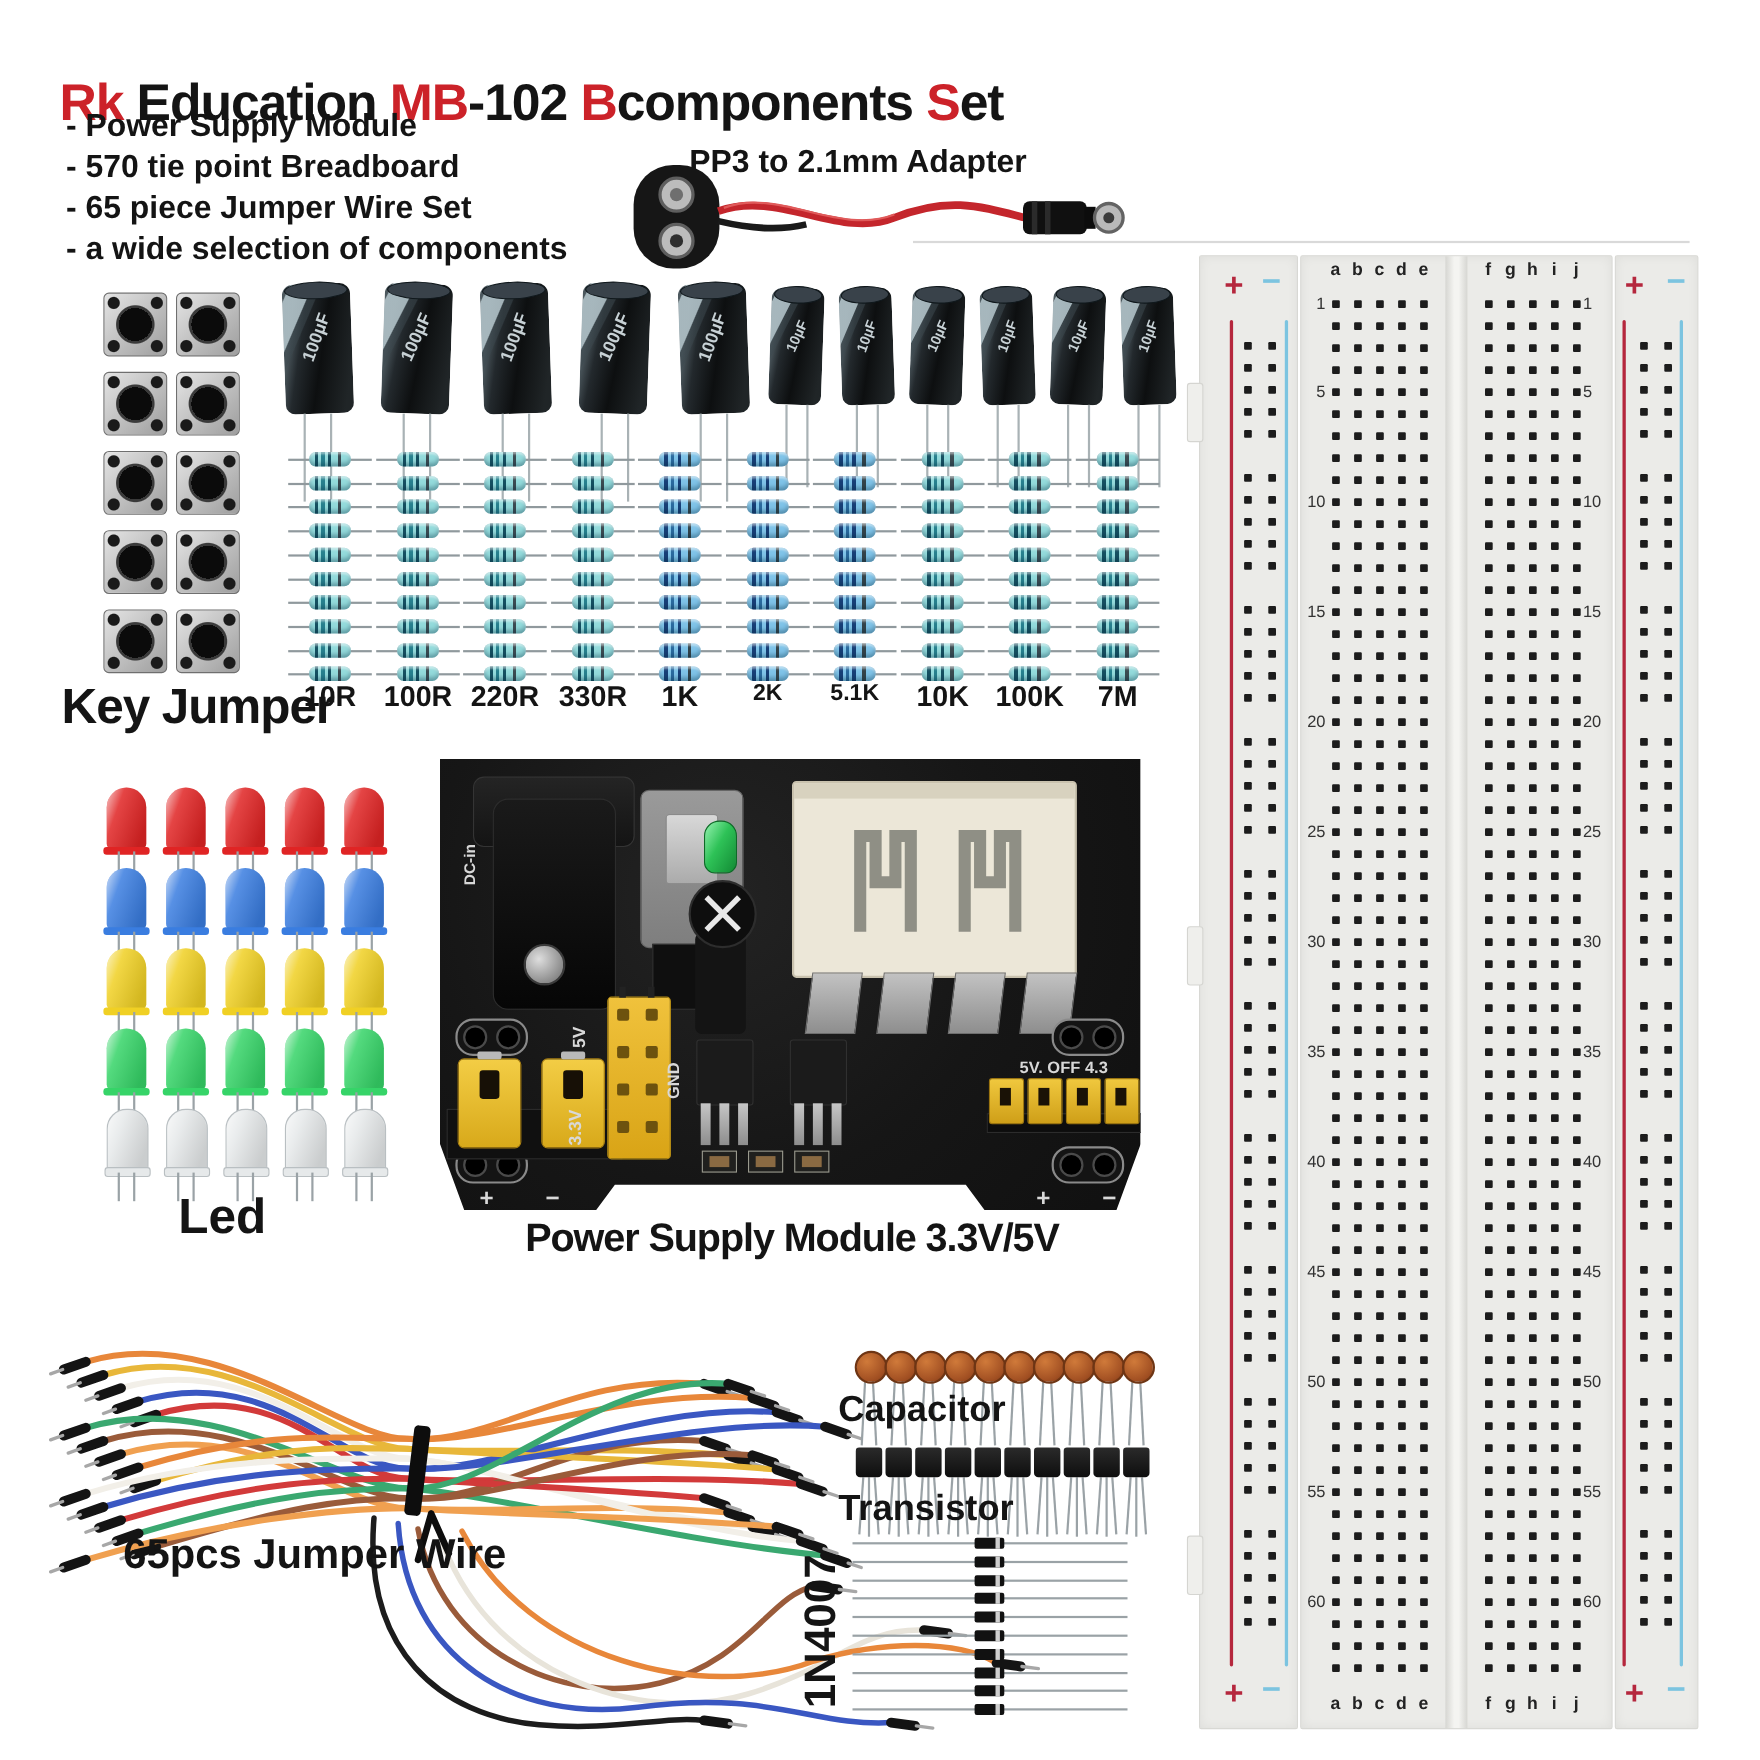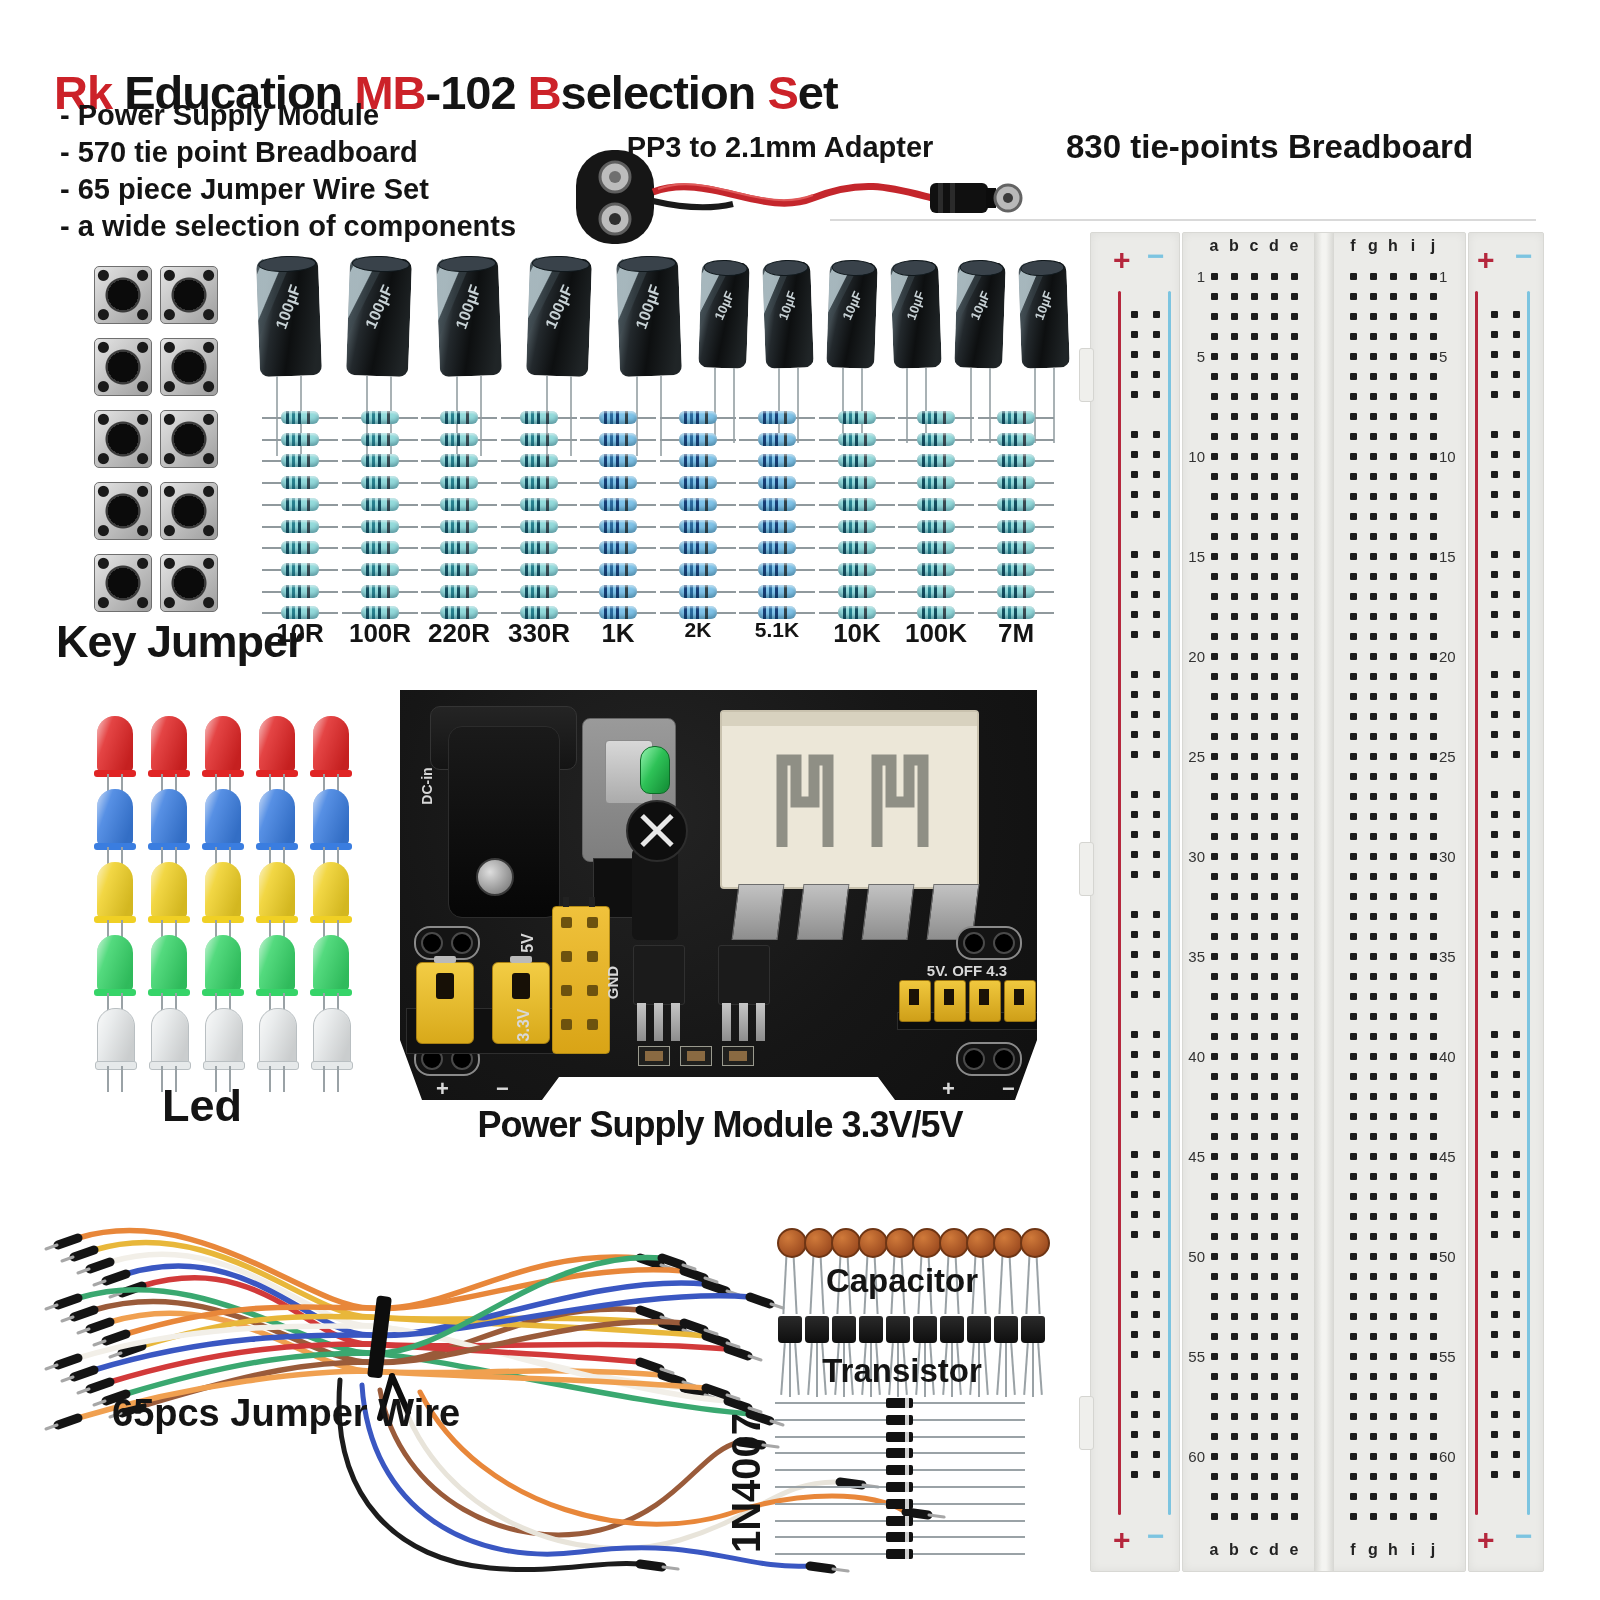--- a/index.html
+++ b/index.html
@@ -75,42 +75,42 @@
   
   #jumper-label{left:112px;top:1392px;font-size:38px;font-weight:bold;z-index:3;}
   
   .disc{width:26px;height:26px;border-radius:50%;border:2px solid #6e3514;
     background:radial-gradient(circle at 35% 30%, #d07a3a, #a14f22 70%, #7c3a16);}
   .thin-leg{width:2px;background:#9aa2a6;}
   .tran{width:24px;height:27px;background:linear-gradient(180deg,#2a2a2a,#0e0e0e);border-radius:3px 3px 4px 4px;}
   .dlead{height:2px;background:#9aa2a6;}
   .dbody{width:27px;height:10px;background:#111;border-radius:2px;}
   .dbody::before{content:"";position:absolute;right:4px;top:0;width:4px;height:10px;background:#cfcfcf;}
-  #cap-label,#tran-label{width:280px;text-align:center;font-size:33px;font-weight:bold;z-index:4;left:762px;}
+  #cap-label,#tran-label{width:280px;text-align:left;font-size:33px;font-weight:bold;z-index:4;left:762px;}
   #diode-label{left:670px;top:1462px;width:150px;height:42px;transform:rotate(-90deg);
     font-size:40px;font-weight:bold;text-align:center;z-index:4;}
   
   #breadboard{left:1090px;top:232px;width:452px;height:1338px;}
   .bb-strip{position:absolute;top:0;height:1338px;background:#ebebe8;border:1px solid #d8d8d4;
     box-shadow:inset 0 0 10px rgba(0,0,0,.06);border-radius:2px;}
   .bb-hole{position:absolute;width:7px;height:7px;background:#1c1c1c;border-radius:1px;}
   .bb-line{position:absolute;top:58px;height:1224px;width:3px;border-radius:2px;}
   .bb-sym{position:absolute;font-size:30px;font-weight:bold;line-height:30px;}
   .bb-letter{position:absolute;width:16px;text-align:center;font-size:16px;font-weight:600;color:#222;}
   .bb-num{position:absolute;font-size:15px;color:#333;}
   .bb-channel{position:absolute;top:0;height:1338px;width:20px;
     background:linear-gradient(90deg,#d6d6d2,#f4f4f1 40%,#f4f4f1 60%,#d6d6d2);}
   .bb-clip{position:absolute;left:-11px;width:13px;height:52px;background:#efefec;border:1px solid #d5d5d1;border-radius:3px;}
 </style>
 </head>
 <body>
 
 <div id="canvas">
 
-  <h1 id="title" class="abs"><span class="red">Rk</span><span class=""> Education </span><span class="red">MB</span><span class="">-102 </span><span class="red">B</span><span class="">selection </span><span class="red">S</span><span class="">et</span></h1>
+  <h1 id="title" class="abs"><span class="red">Rk</span><span class=""> Education </span><span class="red">MB</span><span class="">-102 </span><span class="red">B</span><span class="">components </span><span class="red">S</span><span class="">et</span></h1>
   <div class="abs feature" style="top:99px">- Power Supply Module</div>
   <div class="abs feature" style="top:136px">- 570 tie point Breadboard</div>
   <div class="abs feature" style="top:173px">- 65 piece Jumper Wire Set</div>
   <div class="abs feature" style="top:210px">- a wide selection of components</div>
 
   <div id="adapter-label" class="abs">PP3 to 2.1mm Adapter</div>
   <svg class="abs" style="left:558px;top:146px" width="500" height="104" viewBox="0 0 500 104">
     <rect x="18" y="4" width="78" height="94" rx="36" fill="#161616"></rect>
     <circle cx="57" cy="31" r="15" fill="#bcbcbc" stroke="#5e5e5e" stroke-width="3"></circle>
     <circle cx="57" cy="31" r="6" fill="#6f6f6f"></circle>
@@ -120,21 +120,20 @@
     <path d="M95 46 C 150 26, 205 72, 255 52 S 335 42, 374 52" stroke="#c4262c" stroke-width="7" fill="none"></path>
     <path d="M100 43 C 150 24, 205 69, 255 49" stroke="#e05a5a" stroke-width="2" fill="none"></path>
     <rect x="372" y="37" width="58" height="30" rx="6" fill="#101010"></rect>
     <rect x="380" y="37" width="5" height="30" fill="#2b2b2b"></rect>
     <rect x="392" y="37" width="5" height="30" fill="#2b2b2b"></rect>
     <rect x="428" y="42" width="10" height="20" fill="#0c0c0c"></rect>
     <circle cx="450" cy="52" r="13" fill="#b9b9b9" stroke="#636363" stroke-width="3"></circle>
     <circle cx="450" cy="52" r="5" fill="#3a3a3a"></circle>
   </svg>
 
-  <div id="bb-title" class="abs">830 tie-points Breadboard</div>
   <div id="photo-edge" class="abs"></div>
 
   <div id="key-buttons">
       <div class="tact" style="position: absolute; left: 94px; top: 266px;"></div>
       <div class="tact" style="position: absolute; left: 160px; top: 266px;"></div>
       <div class="tact" style="position: absolute; left: 94px; top: 338px;"></div>
       <div class="tact" style="position: absolute; left: 160px; top: 338px;"></div>
       <div class="tact" style="position: absolute; left: 94px; top: 410px;"></div>
       <div class="tact" style="position: absolute; left: 160px; top: 410px;"></div>
       <div class="tact" style="position: absolute; left: 94px; top: 482px;"></div>

